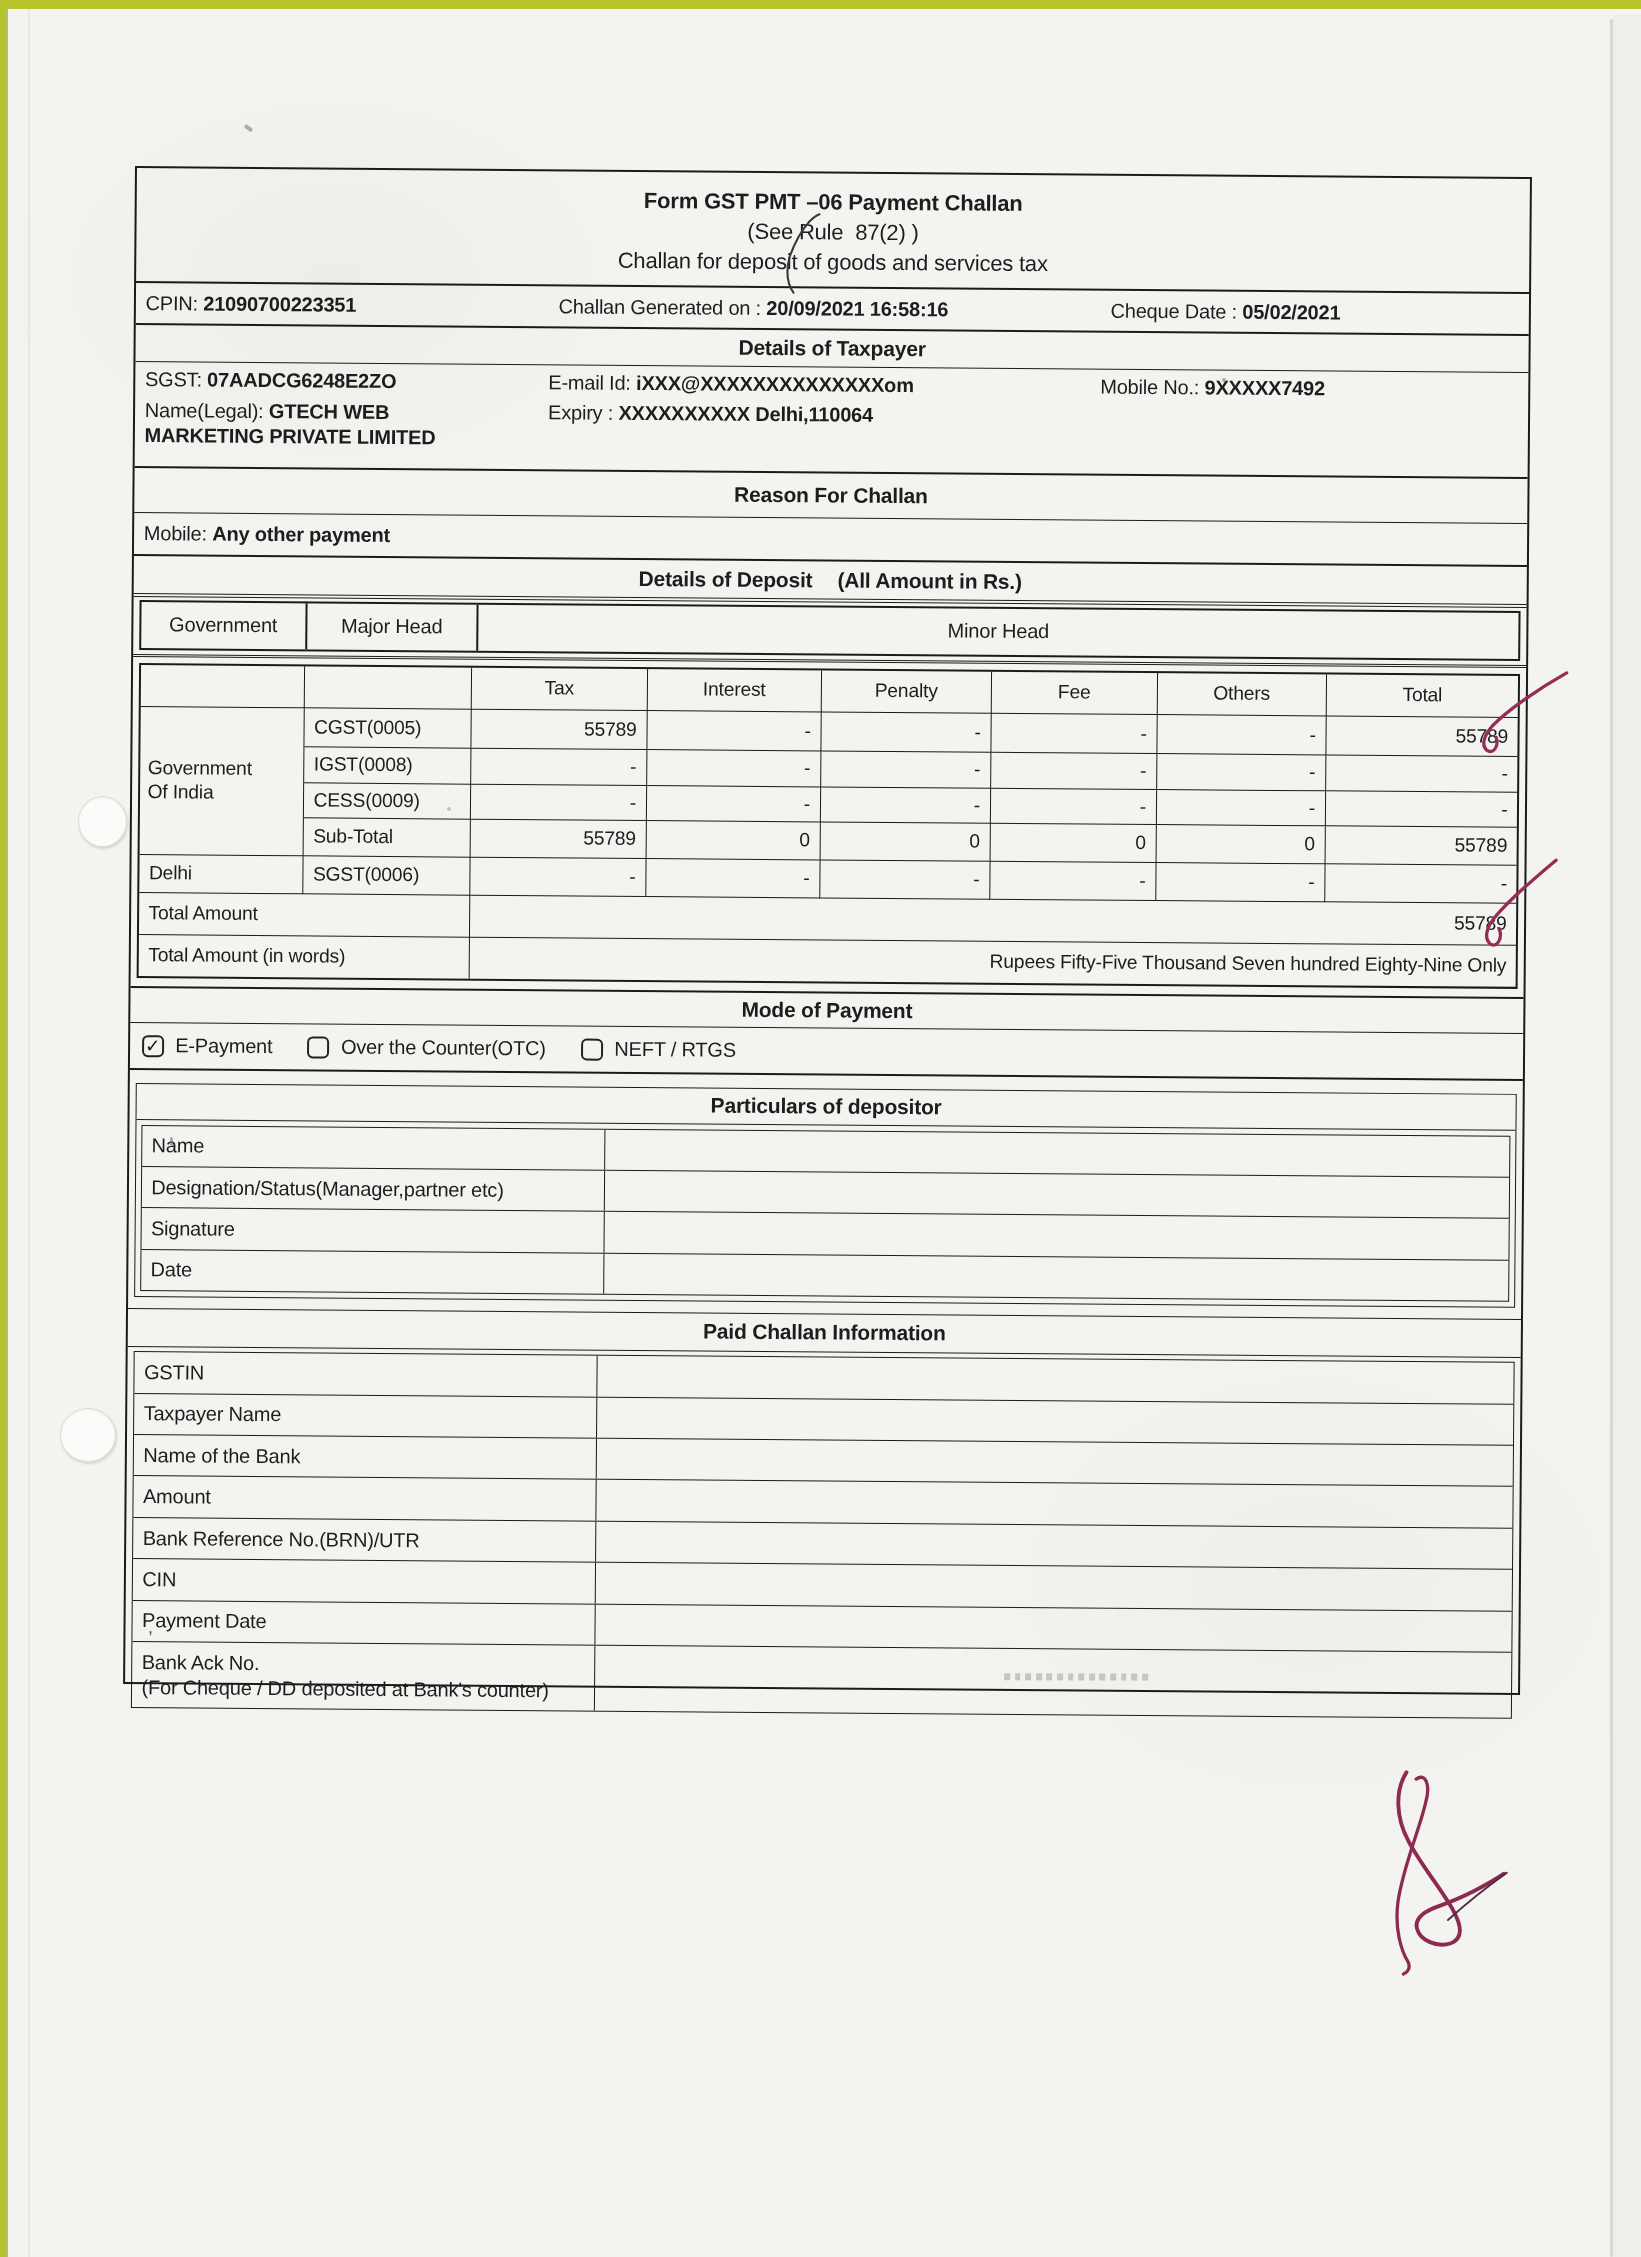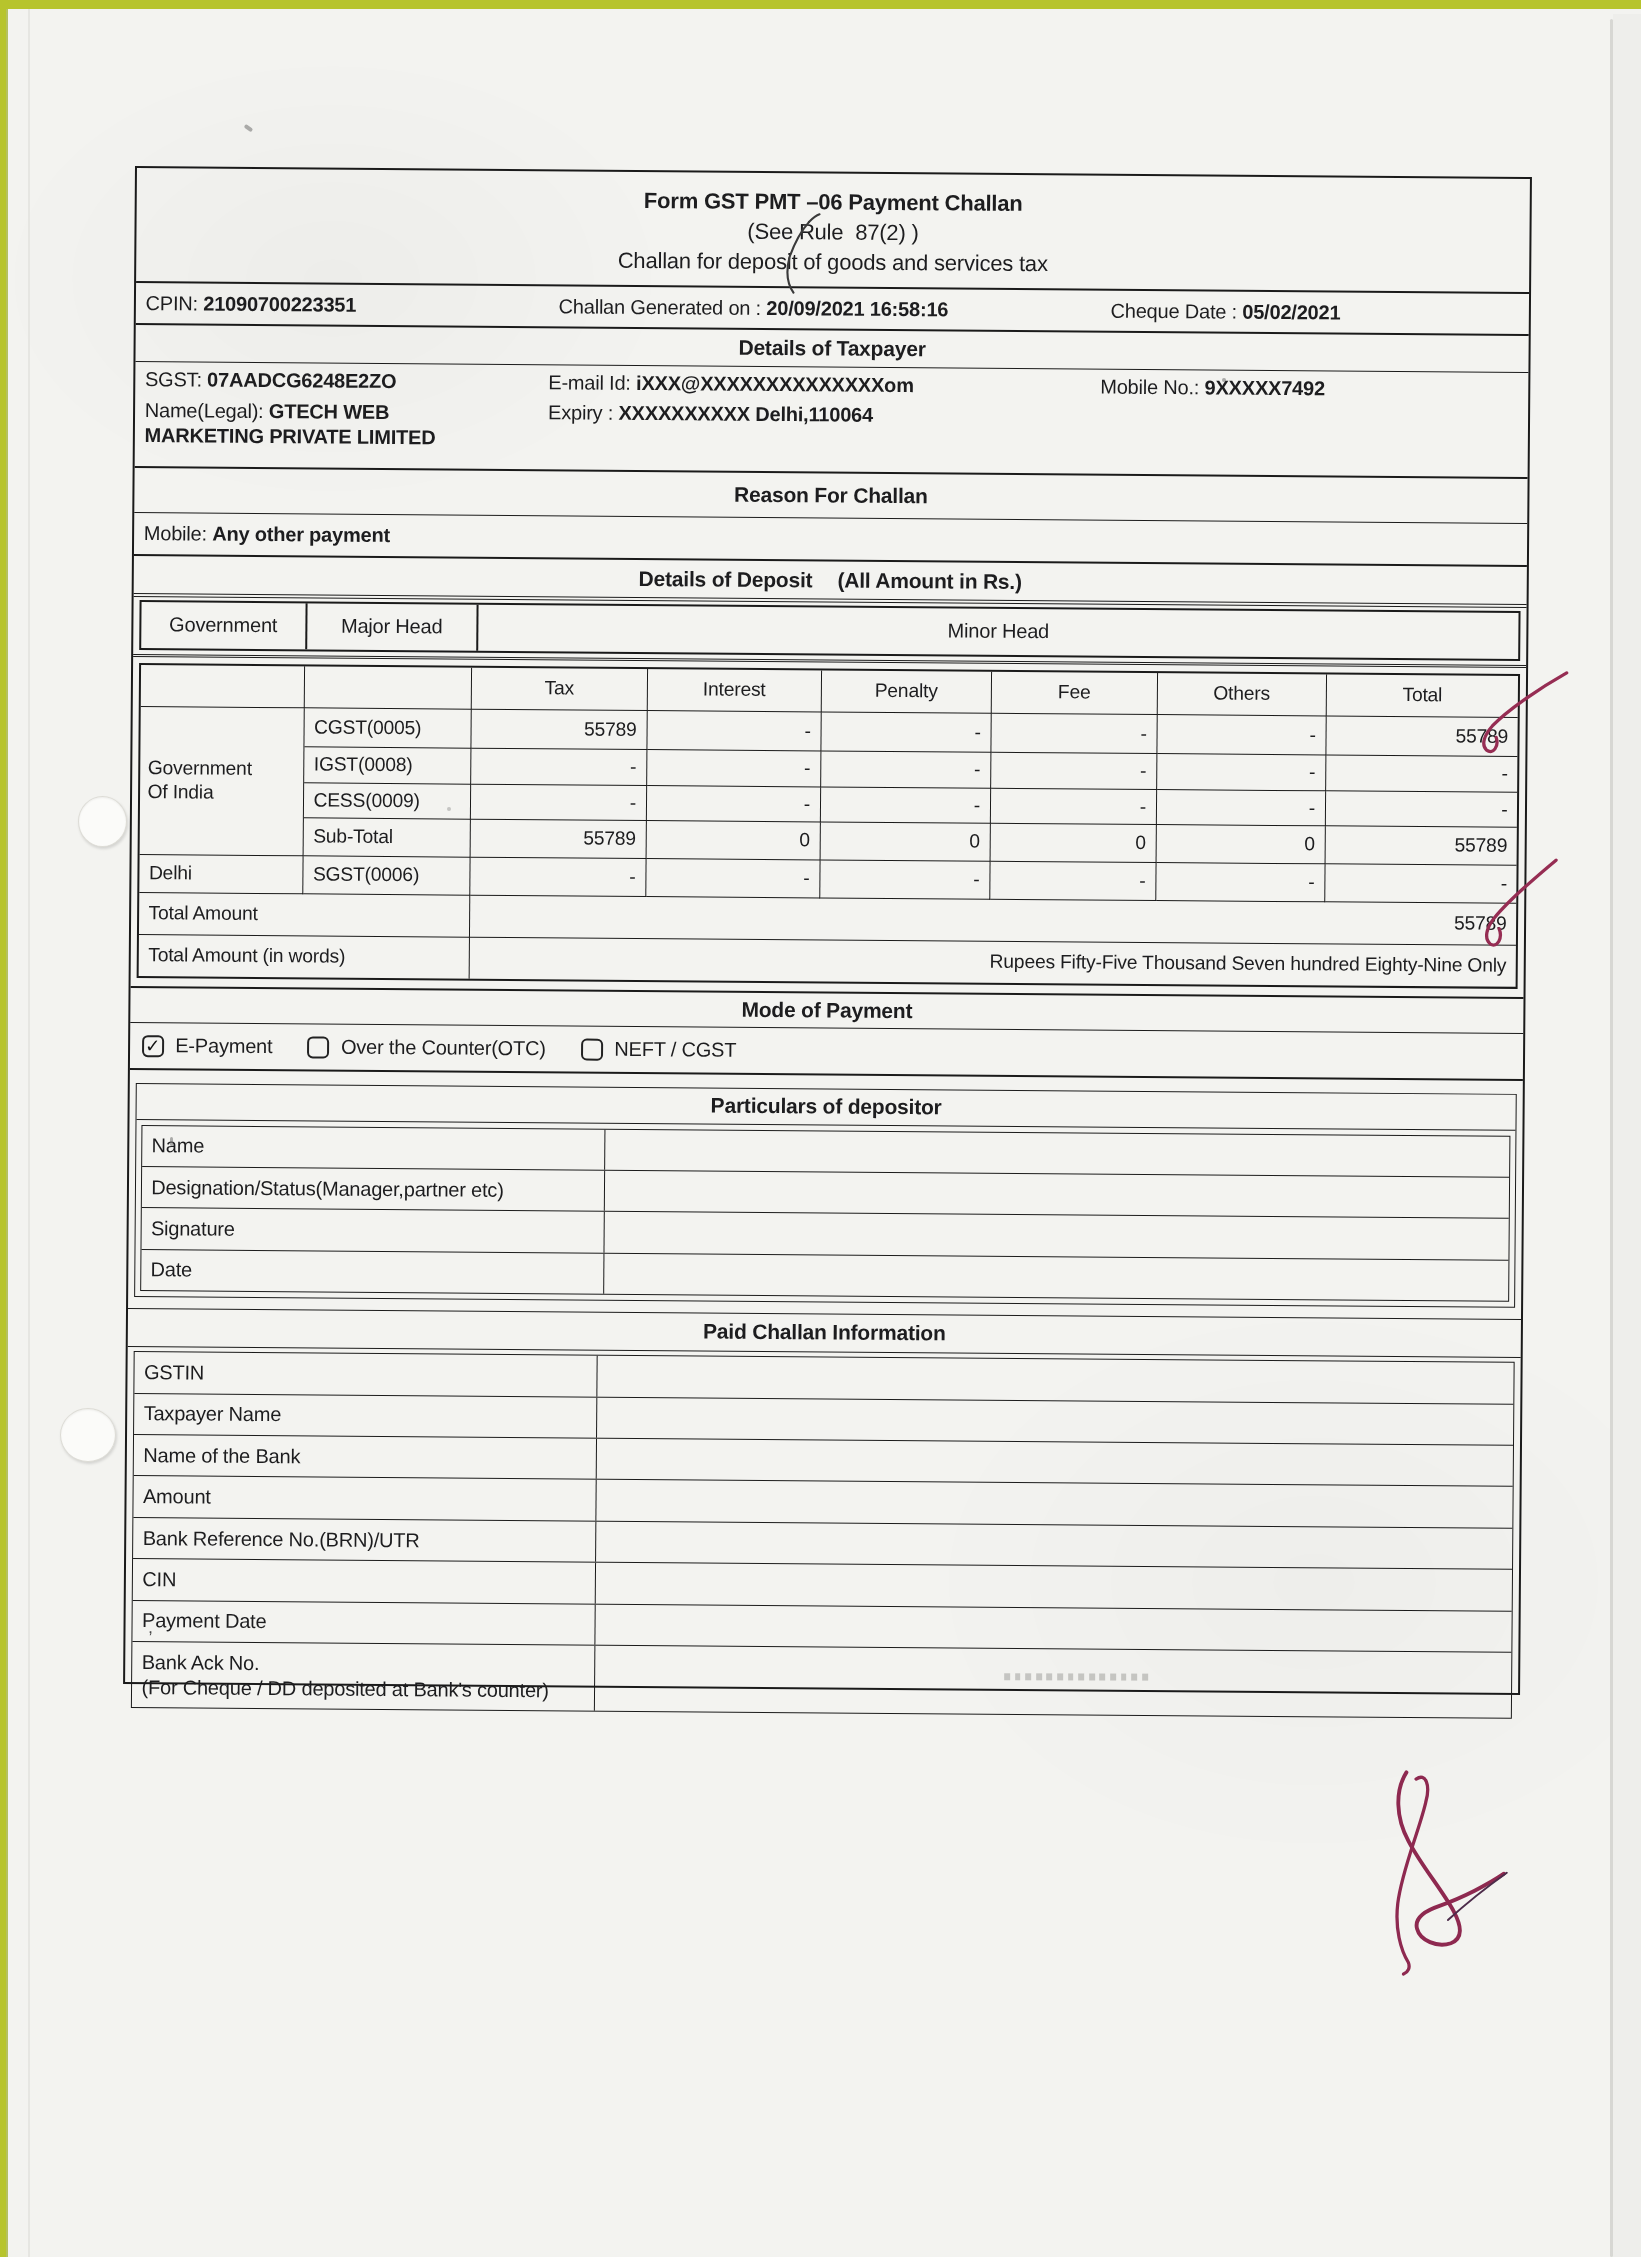--- a/index.html
+++ b/index.html
@@ -269,21 +269,21 @@
           <span>✓</span>
         </span>
       <span class="lbl">E-Payment</span>
     </div>
     <div class="opt o2">
       <span class="cb"></span>
       <span class="lbl">Over the Counter(OTC)</span>
     </div>
     <div class="opt o3">
       <span class="cb"></span>
-      <span class="lbl">NEFT / CGST</span>
+      <span class="lbl">NEFT / RTGS</span>
     </div>
   </div>
 
   <div class="innerbox">
     <div class="ititle">Particulars of depositor</div>
     <div class="kv-table">
       <div class="kv-row">
         <div class="k">Name</div>
         <div class="v"></div>
       </div>

